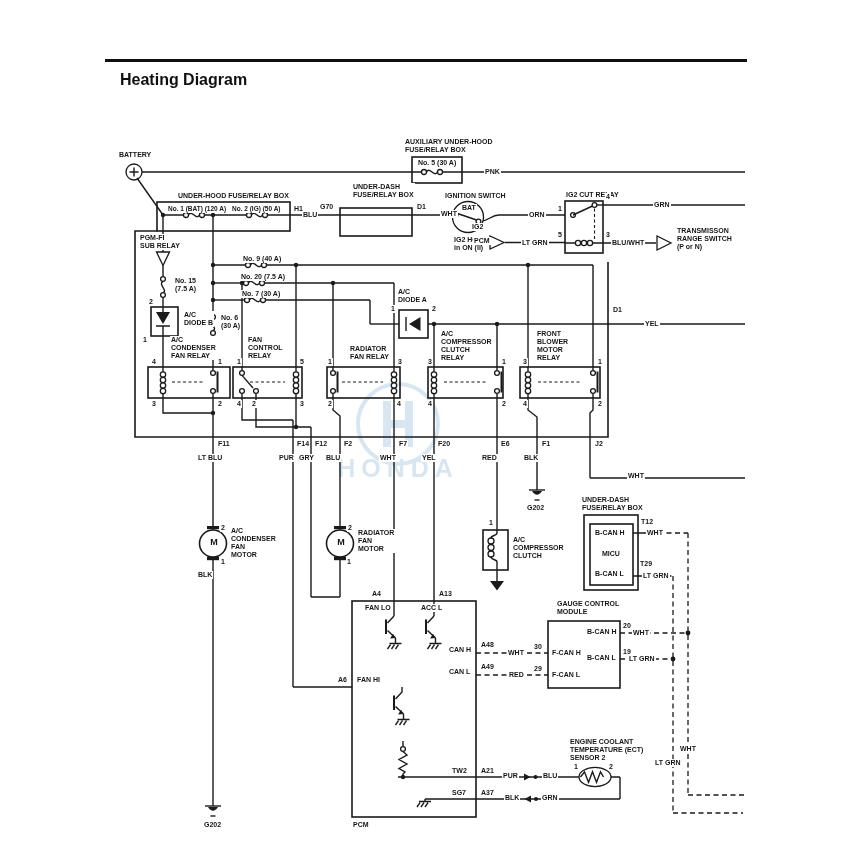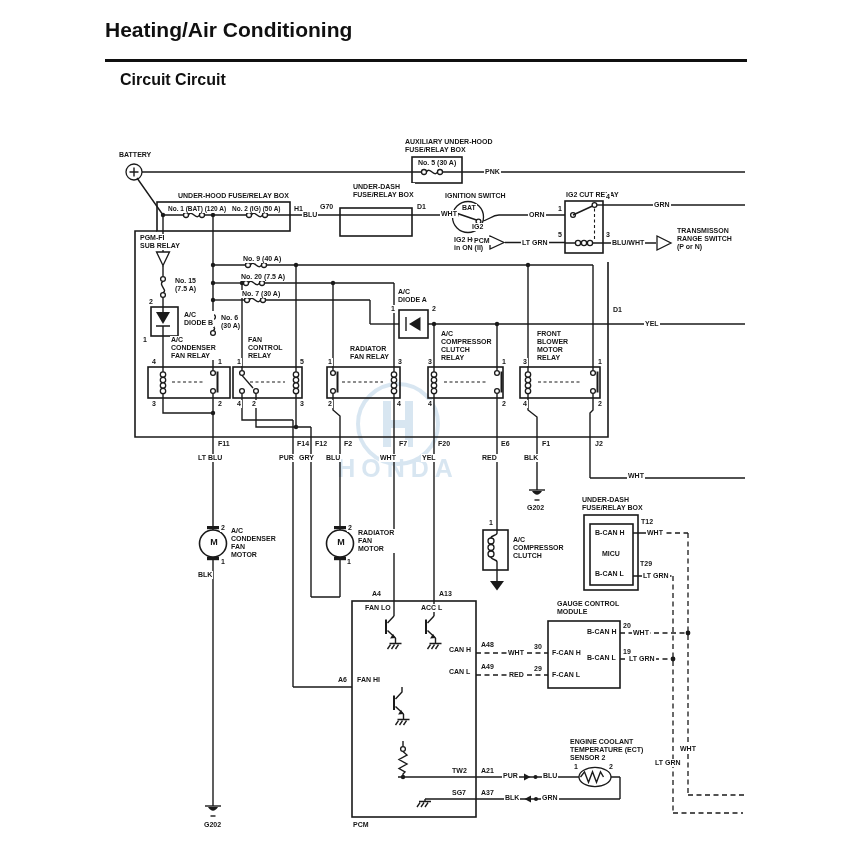--- a/index.html
+++ b/index.html
@@ -16,23 +16,22 @@
   .id{fill:none;stroke:#1a1a1a;stroke-width:1.1;stroke-dasharray:3,2.5;}
   .oc{fill:#fff;stroke:#1a1a1a;stroke-width:1.3;}
   .fc{fill:#1a1a1a;stroke:none;}
   .lb{position:absolute;font-size:7px;font-weight:bold;color:#161616;line-height:1.16;
       white-space:pre;background:#fff;padding:0 1px;}
 </style>
 </head>
 <body>
 
 <div class="page">
-  <div class="title">Heating/Air Conditioning</div>
   <div class="rule"></div>
-  <div class="subtitle">Circuit Circuit</div>
+  <div class="subtitle">Heating Diagram</div>
 
   <svg class="diag" viewBox="0 0 850 850">
 
     <g opacity="0.45">
       <circle cx="398" cy="424" r="40" fill="none" stroke-width="4" stroke="#abc9e2"></circle>
       <rect x="383" y="401" width="8" height="46" fill="#abc9e2"></rect>
       <rect x="405" y="401" width="8" height="46" fill="#abc9e2"></rect>
       <rect x="391" y="420" width="14" height="8" fill="#abc9e2"></rect>
       <text x="398" y="477" text-anchor="middle" font-family="Liberation Sans, sans-serif" font-size="25" font-weight="bold" letter-spacing="6" fill="#abc9e2">HONDA</text>
     </g>

